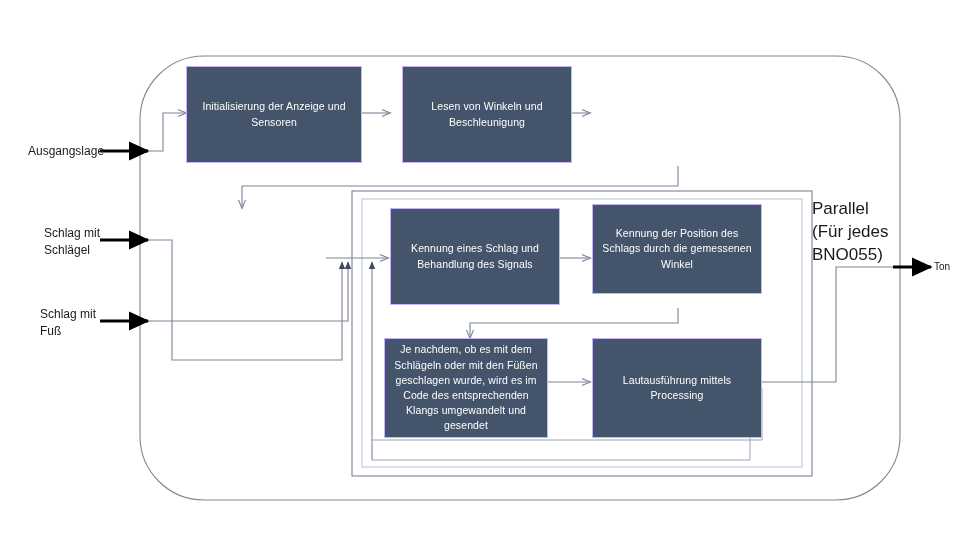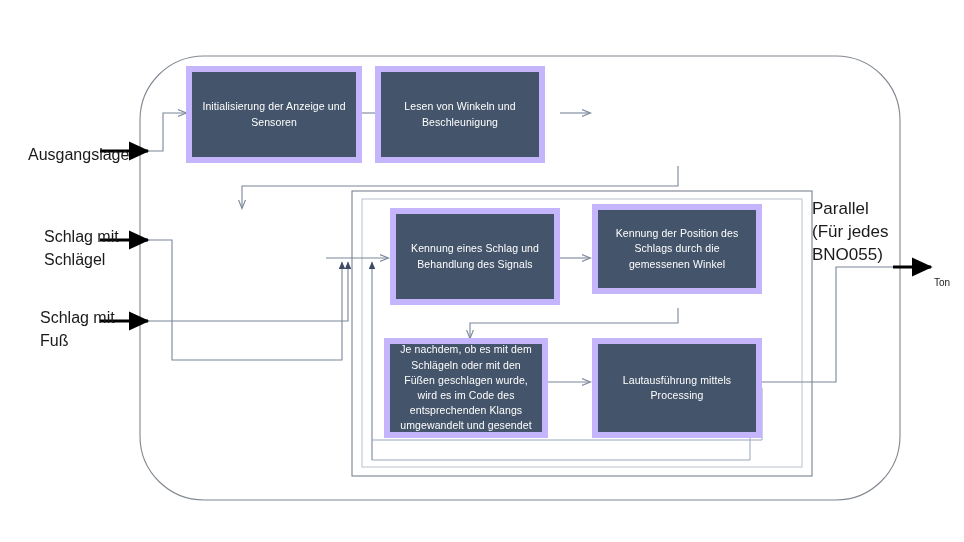--- a/index.html
+++ b/index.html
@@ -20,60 +20,59 @@
   .svg-layer {
     position: absolute;
     left: 0;
     top: 0;
     width: 964px;
     height: 542px;
   }
   .pbox {
     position: absolute;
     background: #44546A;
-    border: 6px solid #c4b5fd;
+    border: 1px solid #c4b5fd;
     color: #ffffff;
     display: flex;
     align-items: center;
     justify-content: center;
     text-align: center;
     box-sizing: border-box;
     font-family: "Liberation Sans", sans-serif;
     font-size: 10.5px;
     line-height: 1.45;
     padding: 3px 7px;
     letter-spacing: 0.1px;
   }
   .pbox span {
     display: block;
     width: 100%;
   }
   .io-label {
     position: absolute;
     color: #1a1a1a;
-    font-size: 16px;
+    font-size: 12px;
     line-height: 1.45;
     font-family: "Liberation Sans", sans-serif;
     text-align: left;
     white-space: pre-line;
   }
   .note-label {
     position: absolute;
     color: #1a1a1a;
     font-size: 17px;
     line-height: 1.35;
     font-family: "Liberation Sans", sans-serif;
     white-space: pre-line;
   }
   .out-label {
     position: absolute;
     color: #1a1a1a;
     font-size: 10px;
     font-family: "Liberation Sans", sans-serif;
-    margin-top: 16px;
   }
 </style>
 </head>
 <body>
 
 <div id="canvas">
 
   <svg class="svg-layer" viewBox="0 0 964 542" xmlns="http://www.w3.org/2000/svg">
     <defs>
       <marker id="thinArrow" markerWidth="9" markerHeight="9" refX="7.5" refY="3.2" orient="auto" markerUnits="strokeWidth">
@@ -123,21 +122,21 @@
 
     <polyline points="372,460 372,262" fill="none" stroke="#7A869A" stroke-width="1.1" marker-end="url(#thinArrowFilled)"></polyline>
     <polyline points="762,388 762,440 372,440" fill="none" stroke="#9aa6b8" stroke-width="1"></polyline>
     <polyline points="762,394 750,394 750,460 372,460" fill="none" stroke="#9aa6b8" stroke-width="1"></polyline>
   </svg>
 
   <div class="pbox" style="left:186px; top:66px; width:176px; height:97px;">
     <span>Initialisierung der Anzeige und Sensoren</span>
   </div>
 
-  <div class="pbox" style="left:375px; top:66px; width:170px; height:97px;">
+  <div class="pbox" style="left:402px; top:66px; width:170px; height:97px;">
     <span>Lesen von Winkeln und Beschleunigung</span>
   </div>
 
 
 
   <div class="pbox" style="left:390px; top:208px; width:170px; height:97px;">
     <span>Kennung eines Schlag und Behandlung des Signals</span>
   </div>
 
   <div class="pbox" style="left:592px; top:196px; width:170px; height:90px;margin-top:8px;">

